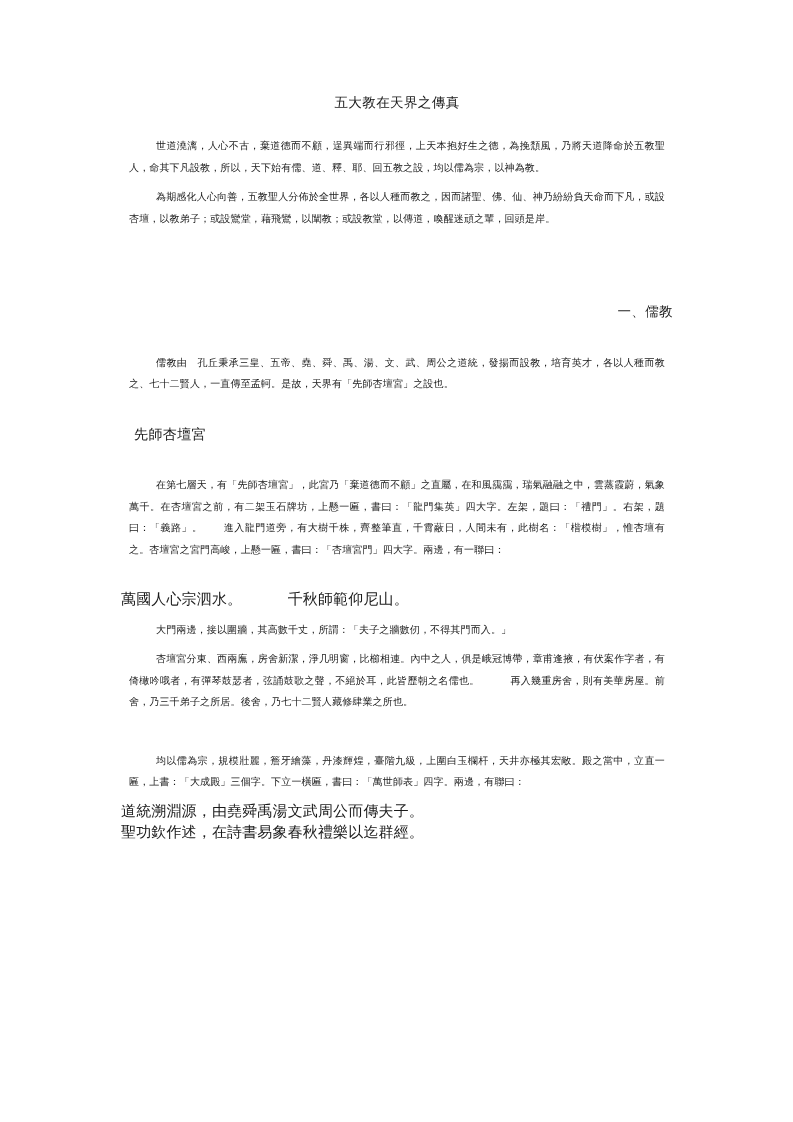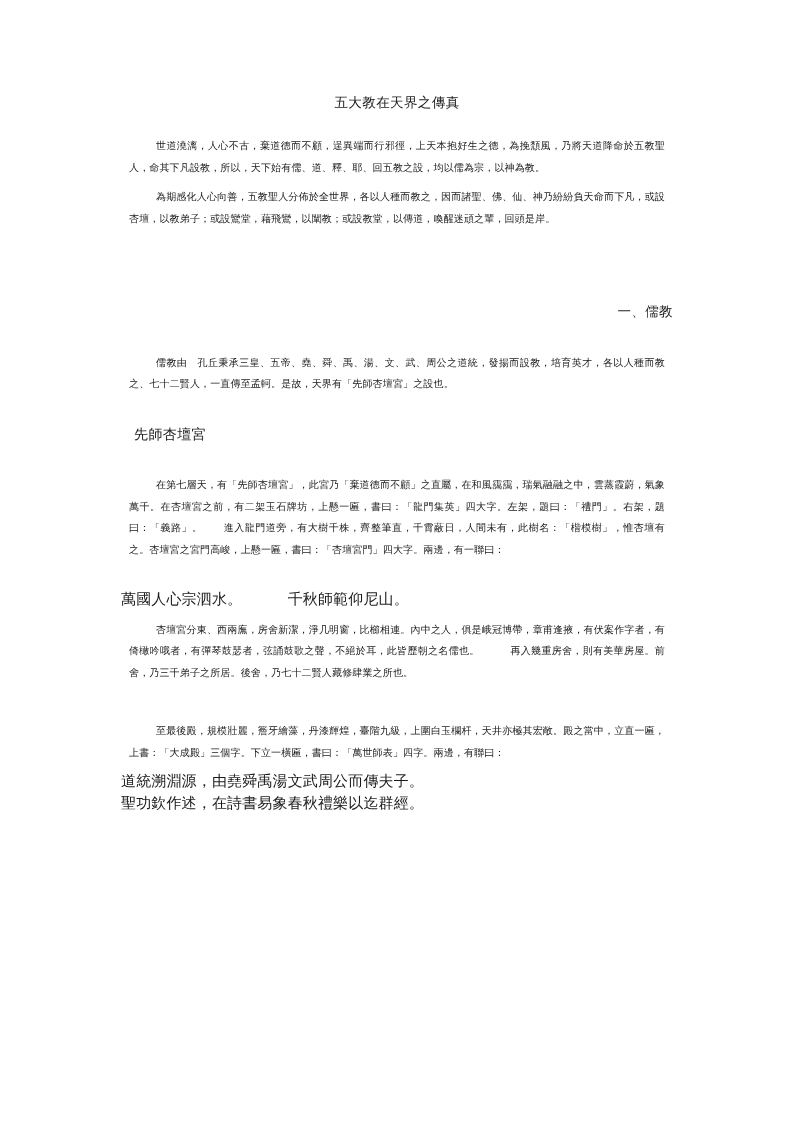--- a/index.html
+++ b/index.html
@@ -101,25 +101,26 @@
 
     <h3 class="sub-heading">先師杏壇宮</h3>
 
     <div class="gap-md"></div>
 
     <p class="para indent">在第七層天，有「先師杏壇宮」，此宮乃「棄道德而不顧」之直屬，在和風靄靄，瑞氣融融之中，雲蒸霞蔚，氣象萬千。在杏壇宮之前，有二架玉石牌坊，上懸一匾，書曰：「龍門集英」四大字。左架，題曰：「禮門」。右架，題曰：「義路」。　　進入龍門道旁，有大樹千株，齊整筆直，千霄蔽日，人間未有，此樹名：「楷模樹」，惟杏壇有之。杏壇宮之宮門高峻，上懸一匾，書曰：「杏壇宮門」四大字。兩邊，有一聯曰：</p>
 
     <div class="gap-md"></div>
 
     <p class="couplet-line">萬國人心宗泗水。　　　千秋師範仰尼山。</p>
+    <p class="para indent">大門兩邊，接以圍牆，其高數千丈，所謂：「夫子之牆數仞，不得其門而入。」</p>
     <p class="para indent">杏壇宮分東、西兩廡，房舍新潔，淨几明窗，比櫛相連。內中之人，俱是峨冠博帶，章甫逢掖，有伏案作字者，有倚橄吟哦者，有彈琴鼓瑟者，弦誦鼓歌之聲，不絕於耳，此皆歷朝之名儒也。　　　再入幾重房舍，則有美華房屋。前舍，乃三千弟子之所居。後舍，乃七十二賢人藏修肆業之所也。</p>
 
     <div class="gap-md"></div>
 
-    <p class="para indent">至最後殿，規模壯麗，簷牙繪藻，丹漆輝煌，臺階九級，上圍白玉欄杆，天井亦極其宏敞。殿之當中，立直一匾，上書：「大成殿」三個字。下立一橫匾，書曰：「萬世師表」四字。兩邊，有聯曰：</p>
+    <p class="para indent">均以儒為宗，規模壯麗，簷牙繪藻，丹漆輝煌，臺階九級，上圍白玉欄杆，天井亦極其宏敞。殿之當中，立直一匾，上書：「大成殿」三個字。下立一橫匾，書曰：「萬世師表」四字。兩邊，有聯曰：</p>
     <p class="couplet-line">道統溯淵源，由堯舜禹湯文武周公而傳夫子。</p>
     <p class="couplet-line">聖功欽作述，在詩書易象春秋禮樂以迄群經。</p>
 
     <div class="gap-md"></div>
 
 
   </div>
 </div>
 
 </body></html>

